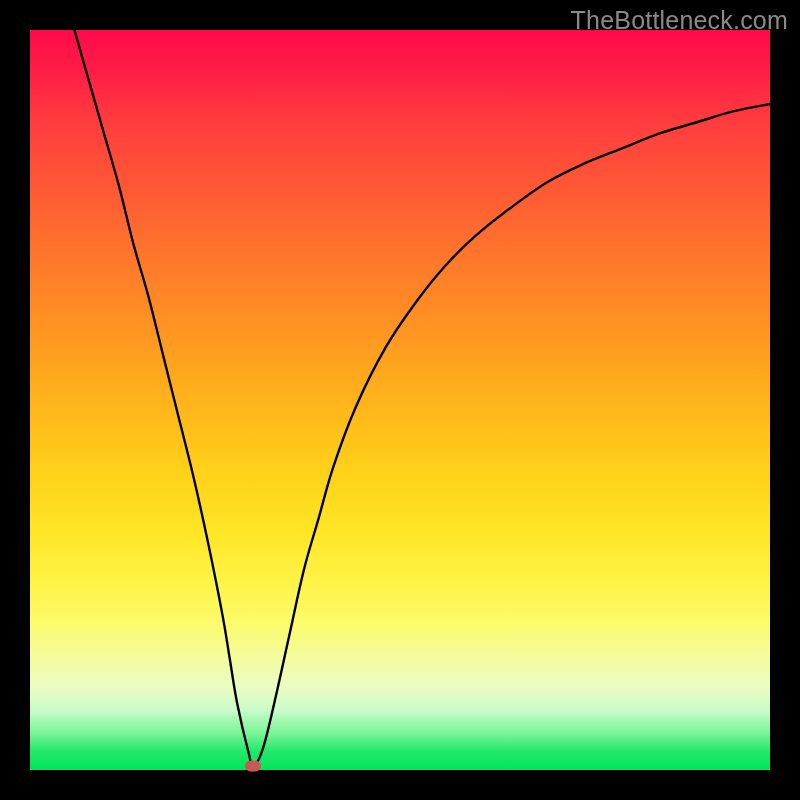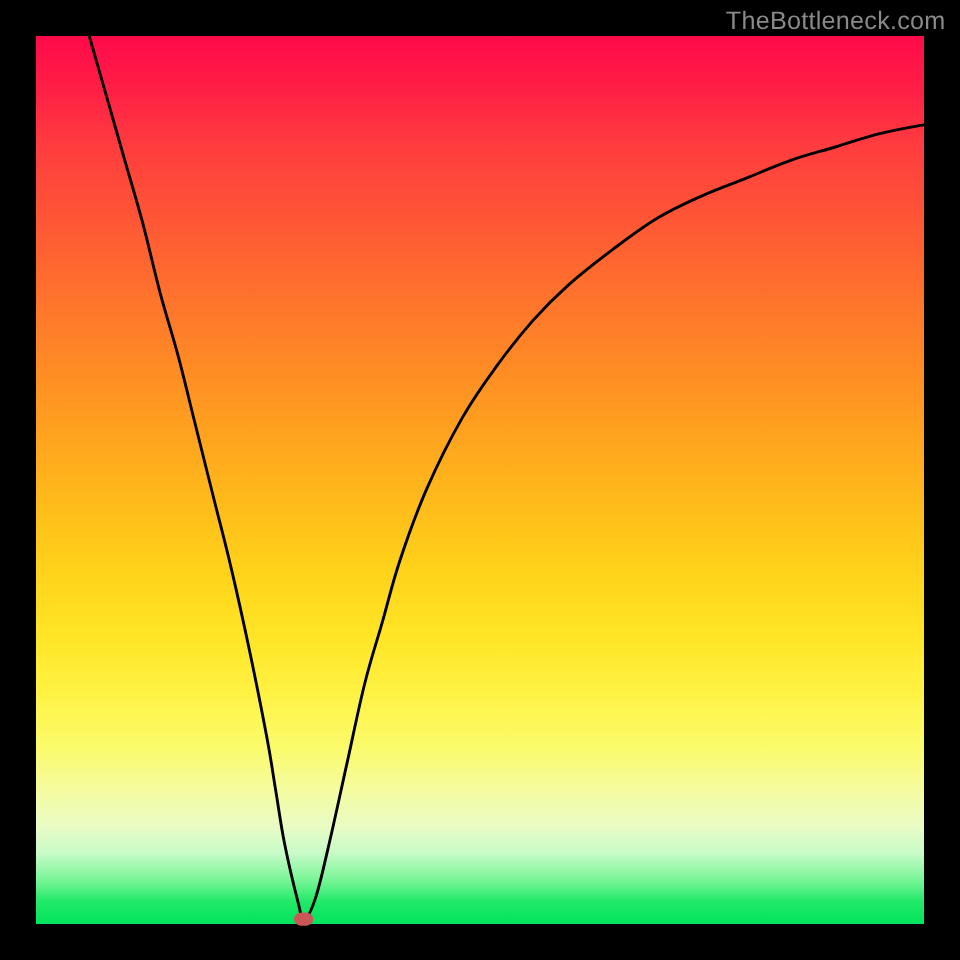--- a/index.html
+++ b/index.html
@@ -34,21 +34,21 @@
       #c8fbc8 92%,
       #7af598 95%,
       #21e968 97.5%,
       #00e45c 100%);
   }
   .watermark {
     position: absolute;
     top: 6px;
     right: 12px;
     font-family: Arial, Helvetica, sans-serif;
-    font-size: 21px;
+    font-size: 25px;
     color: #8a8a8a;
     letter-spacing: 0.2px;
     text-align: center;
   }
   svg.curve {
     position: absolute;
     left: 0; top: 0;
     width: 740px; height: 740px;
   }
   .marker {

